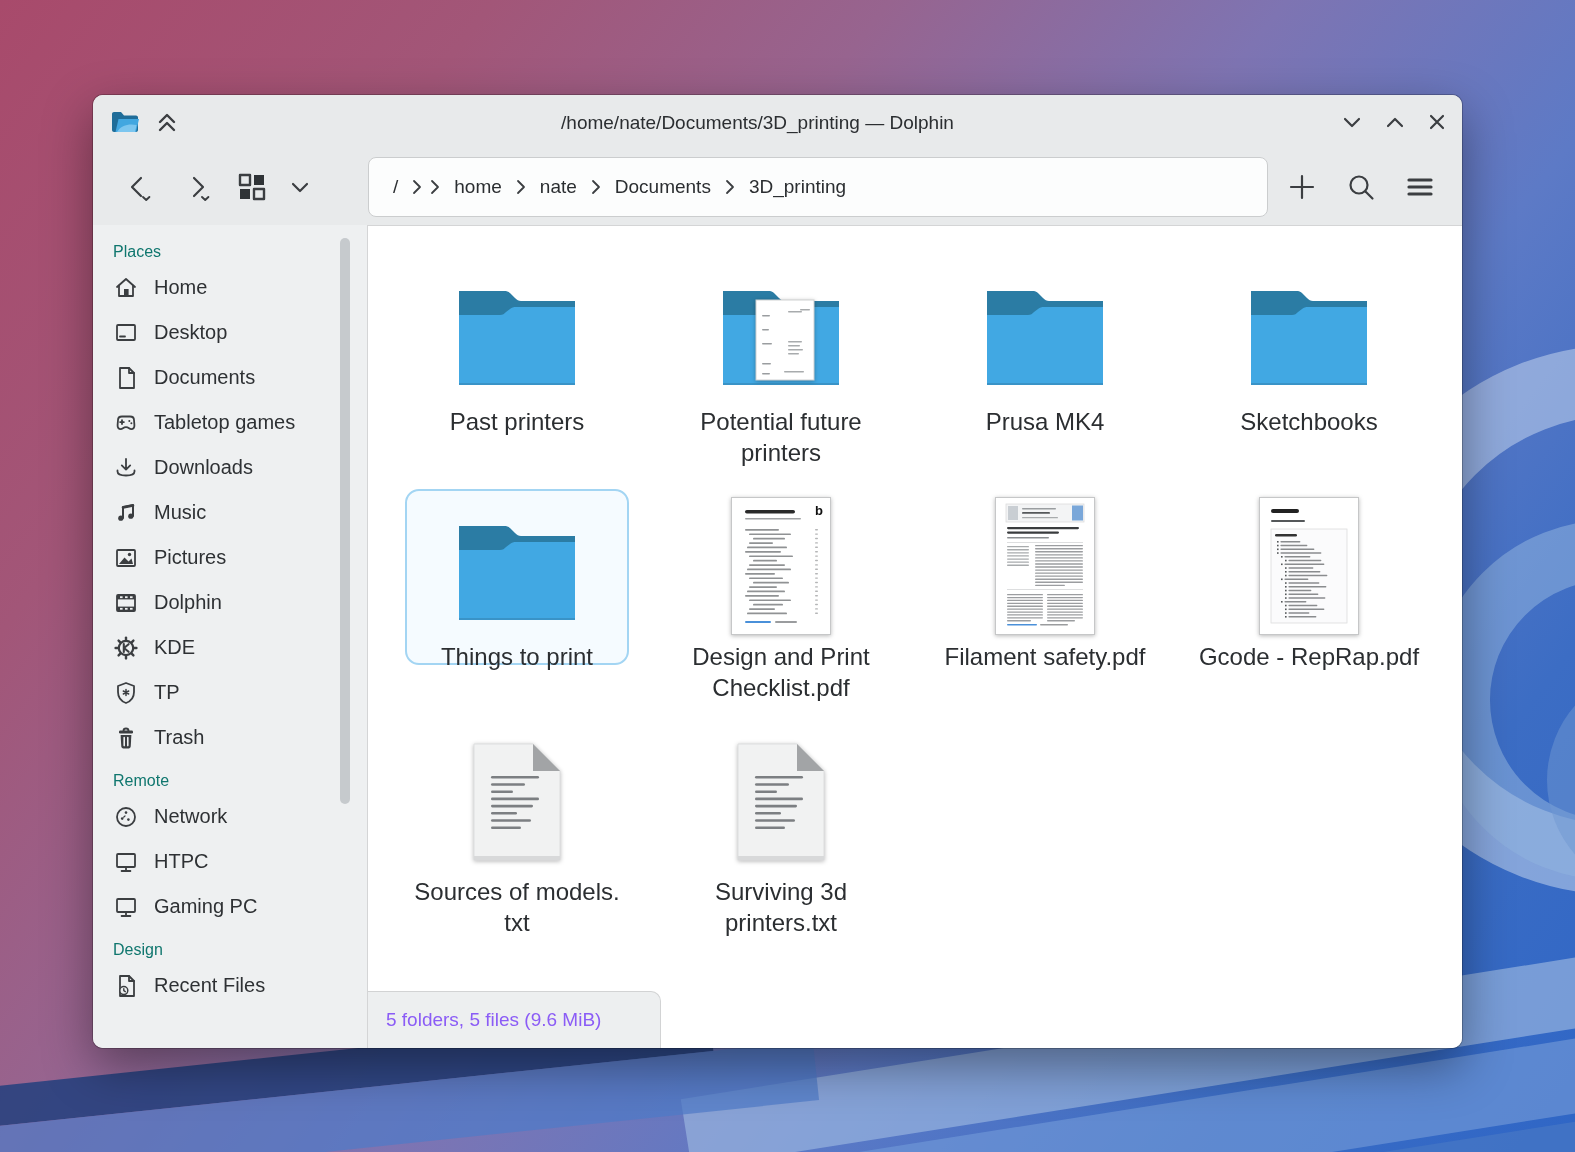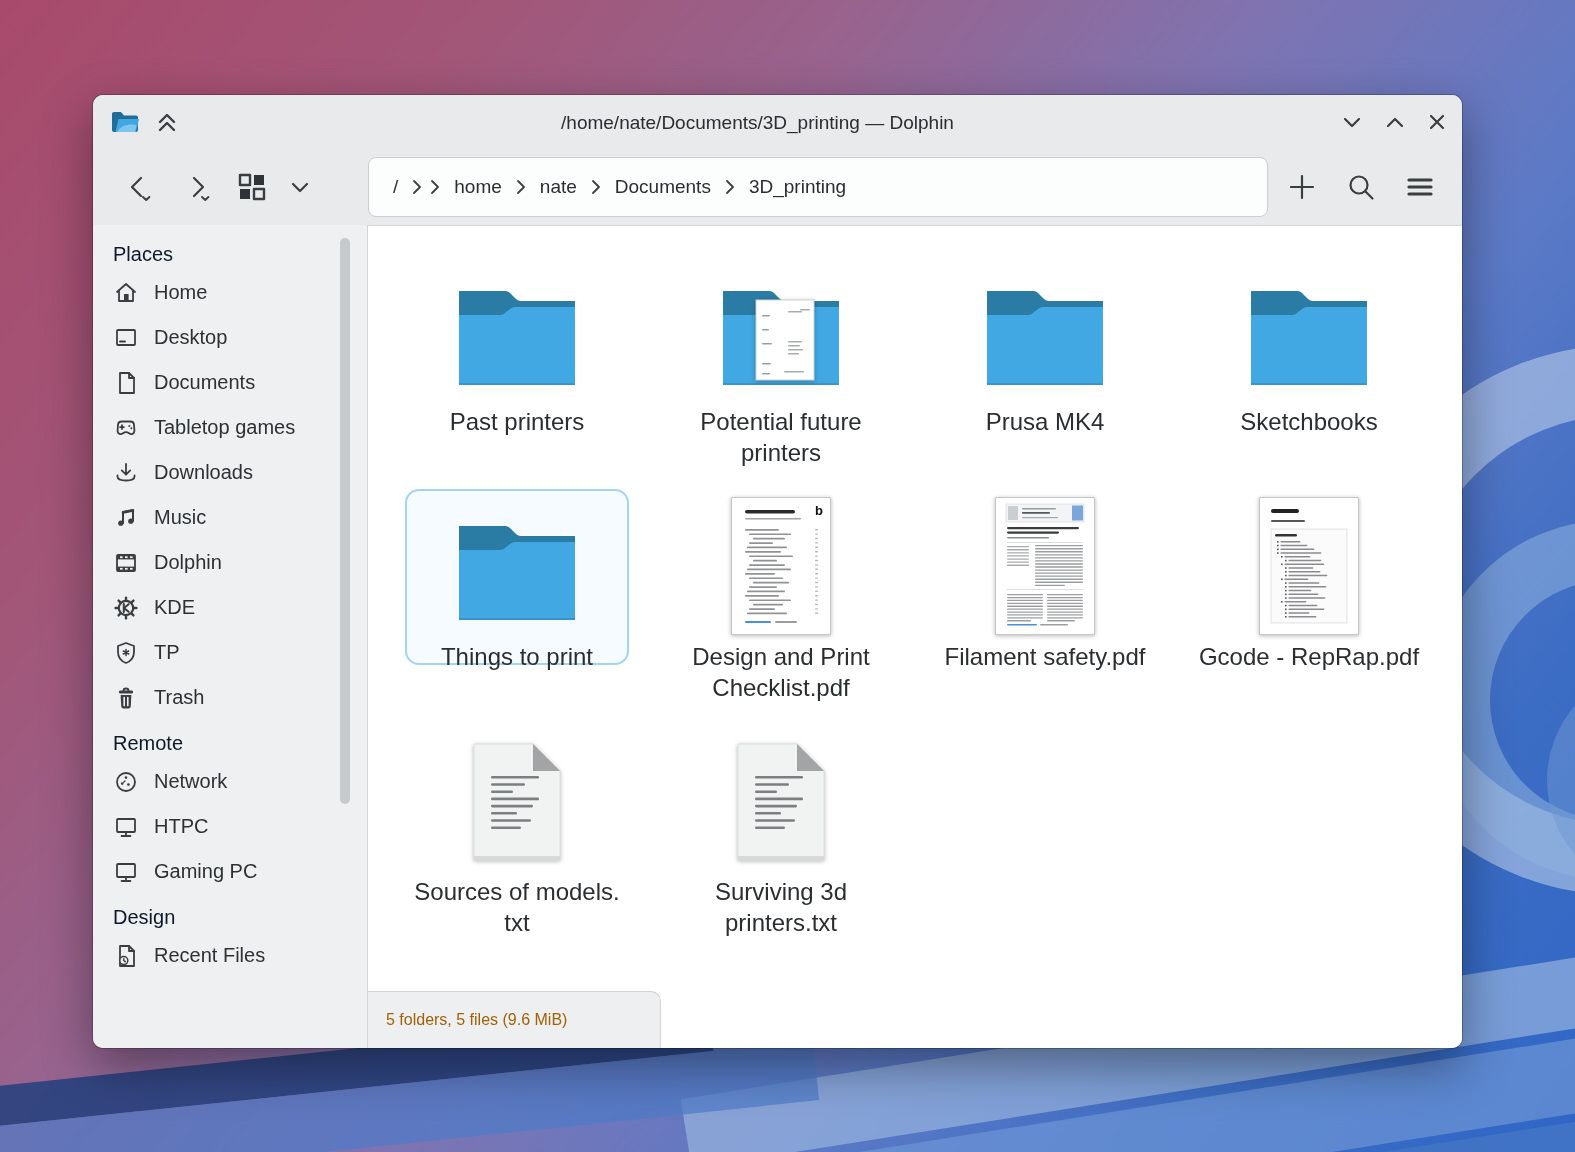--- a/index.html
+++ b/index.html
@@ -20,37 +20,37 @@
   .toolbtn{position:absolute;width:44px;height:44px;top:17px;display:flex;align-items:center;justify-content:center;border-radius:6px;}
   .toolbar{position:absolute;top:53px;left:0;right:0;height:77px;}
   .breadcrumb{position:absolute;left:275px;top:9px;width:900px;height:60px;background:#fcfdfd;
     border:1px solid #cbcdce;border-radius:8px;box-sizing:border-box;display:flex;align-items:center;
     padding:0 16px;gap:4px;font-size:19px;color:#2b2e31;}
   .crumb{padding:4px 8px;border-radius:4px;white-space:nowrap;}
   .crumb.current{font-weight:400;}
   .crumb-sep{display:flex;align-items:center;}
   .sidebar{position:absolute;left:0;top:130px;width:274px;bottom:0;background:#eef0f1;
     box-sizing:border-box;padding:16px 0 0 14px;overflow:hidden;}
-  .sb-heading{font-size:20px;color:#0f172a;margin:12px 0 4px 6px;}
+  .sb-heading{font-size:16px;color:#0f766e;margin:12px 0 4px 6px;}
   .sb-heading.first{margin-top:2px;}
   .sb-item{height:45px;display:flex;align-items:center;gap:15px;padding-left:6px;font-size:20px;color:#2e3134;}
   .sb-ic{width:26px;height:26px;flex:0 0 26px;display:flex;align-items:center;justify-content:center;}
   .sb-scrollbar{position:absolute;left:247px;top:143px;width:10px;height:566px;border-radius:5px;background:#c6cacd;}
   .main{position:absolute;left:274px;top:130px;right:0;bottom:0;background:#ffffff;
     border-top:1px solid #d4d5d6;border-left:1px solid #d4d5d6;box-sizing:border-box;}
   .cell{position:absolute;width:264px;height:235px;}
   .cell .sel{position:absolute;left:20px;top:0;width:224px;height:176px;border:2px solid #a3d5f3;
     background:#f5fbff;border-radius:14px;box-sizing:border-box;}
   .icon-box{position:absolute;left:0;right:0;top:0;height:150px;display:flex;justify-content:center;align-items:flex-end;}
   .label{position:absolute;top:152px;left:6px;right:6px;text-align:center;font-size:24px;line-height:31px;color:#2b2e31;}
   .icon-box,.label{z-index:1;}
   .docshadow{filter:drop-shadow(0 1px 2px rgba(0,0,0,.28));}
   .statusbar{position:absolute;left:0;bottom:0;width:293px;height:57px;background:#edeff0;
     border:1px solid #d2d3d4;border-left:none;border-bottom:none;border-radius:0 10px 0 0;
-    font-size:16px;line-height:56px;padding-left:18px;box-sizing:border-box;color:#a16207;z-index:2;margin-top:45px;}
+    font-size:19px;line-height:56px;padding-left:18px;box-sizing:border-box;color:#8b5cf6;z-index:2;margin-top:45px;}
 </style>
 </head>
 <body>
 
 <div class="desktop">
   <svg class="wall-svg" width="1575" height="1152">
     <circle cx="1620" cy="620" r="240" fill="none" stroke="#c2d4ec" stroke-width="70" opacity="0.55"></circle>
     <circle cx="1610" cy="700" r="150" fill="none" stroke="#8fb3de" stroke-width="60" opacity="0.55"></circle>
     <circle cx="1660" cy="780" r="90" fill="none" stroke="#6f97d2" stroke-width="46" opacity="0.5"></circle>
     <g transform="rotate(-9 1575 1152)">
@@ -225,20 +225,30 @@
         <div class="sb-item">
           <span class="sb-ic">
             <svg width="26" height="26" viewBox="0 0 26 26" fill="none" stroke="#3b3e41" stroke-width="1.8" stroke-linecap="round" stroke-linejoin="round">
               <path d="M10 18 V7 L20 5 V16" stroke-width="2"></path>
               <circle cx="7.8" cy="18.2" r="2.6" fill="#3b3e41" stroke="none"></circle>
               <circle cx="17.8" cy="16.2" r="2.6" fill="#3b3e41" stroke="none"></circle>
               <path d="M10 7.6 L20 5.6" stroke-width="2.6"></path>
             </svg>
           </span>
           <span>Music</span>
+        </div>
+        <div class="sb-item">
+          <span class="sb-ic">
+            <svg width="26" height="26" viewBox="0 0 26 26" fill="none" stroke="#3b3e41" stroke-width="1.8" stroke-linecap="round" stroke-linejoin="round">
+              <rect x="4" y="5" width="18" height="16" rx="1"></rect>
+              <path d="M6 19 L11.5 12.5 L15.5 16.5 L18.5 13.5 L20 19 Z" fill="#3b3e41" stroke="none"></path>
+              <circle cx="16.5" cy="9.5" r="1.7" fill="#3b3e41" stroke="none"></circle>
+            </svg>
+          </span>
+          <span>Pictures</span>
         </div>
         <div class="sb-item">
           <span class="sb-ic">
             <svg width="26" height="26" viewBox="0 0 26 26" fill="none" stroke="#3b3e41" stroke-width="1.8" stroke-linecap="round" stroke-linejoin="round">
               <rect x="4" y="5" width="18" height="16" rx="1"></rect>
               <rect x="4" y="5" width="18" height="4.4" fill="#3b3e41" stroke="none"></rect>
               <rect x="4" y="16.6" width="18" height="4.4" fill="#3b3e41" stroke="none"></rect>
               <rect x="7" y="6.3" width="2.6" height="1.8" fill="#eef0f1" stroke="none"></rect>
               <rect x="12" y="6.3" width="2.6" height="1.8" fill="#eef0f1" stroke="none"></rect>
               <rect x="17" y="6.3" width="2.6" height="1.8" fill="#eef0f1" stroke="none"></rect>

